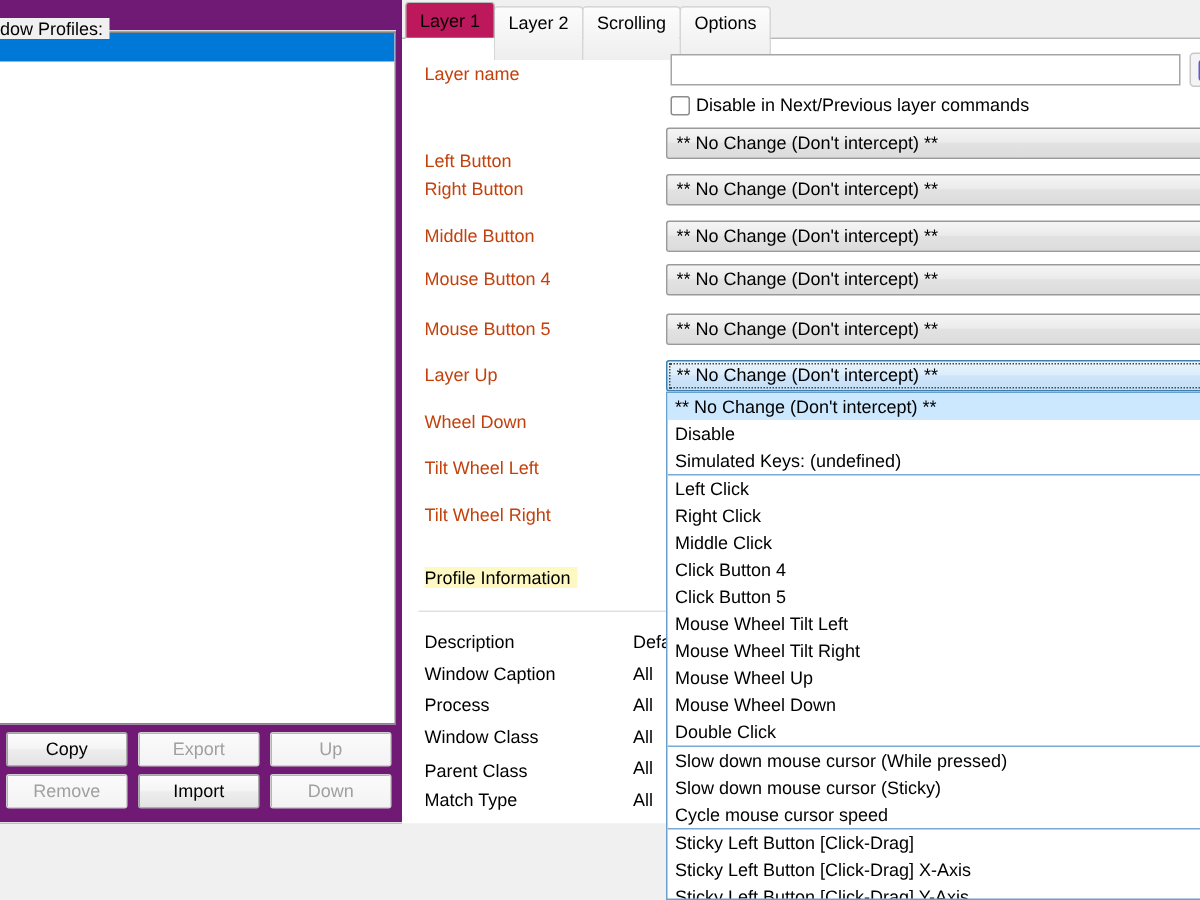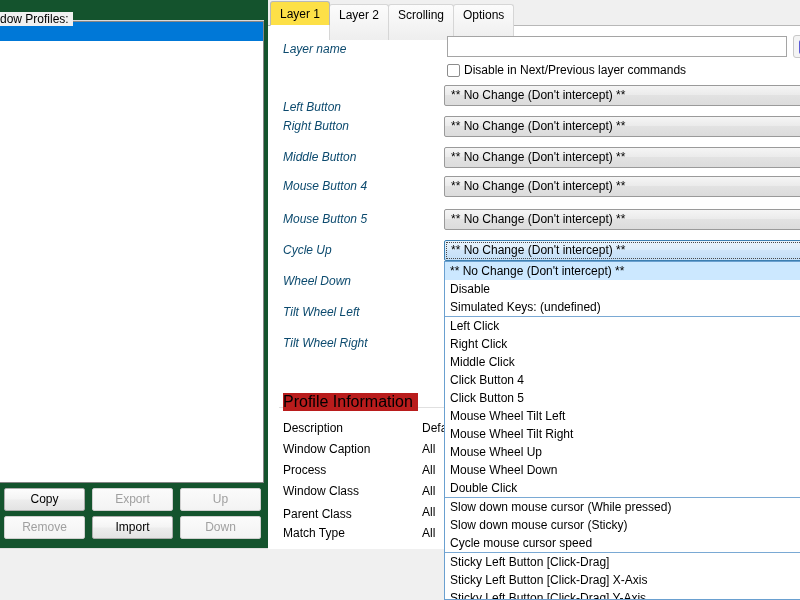--- a/index.html
+++ b/index.html
@@ -8,21 +8,21 @@
     width: 800px; height: 600px;
     overflow: hidden;
     background: #f0f0f0;
     font-family: "Liberation Sans", sans-serif;
     font-size: 12px;
     color: #000;
   }
   #app { position: relative; width: 800px; height: 600px; background: #f0f0f0; }
 
   
-  .left-panel { position: absolute; left: 0; top: 0; width: 268px; height: 600px; background: #14532d; }
+  .left-panel { position: absolute; left: 0; top: 0; width: 268px; height: 600px; background: #701a75; }
   .group-label {
     position: absolute; left: 0; top: 12px; font-size: 12px; color: #000;
     background: #f0f0f0; padding-right: 4px; z-index: 2; white-space: nowrap;
   }
   .group-line { position: absolute; left: 0; top: 20px; width: 264px; height: 1px; background: #d9d9d9; }
 
   .profiles-list {
     position: absolute; left: -2px; top: 21px; width: 266px; height: 462px;
     background: #ffffff; border: 1px solid #858585; border-left: none;
     overflow: hidden;
@@ -58,30 +58,30 @@
   
   .right-panel { position: absolute; left: 268px; top: 0; width: 532px; height: 549px; background: #f0f0f0; }
   .tabstrip { position: absolute; left: 0; top: 0; width: 532px; height: 26px; }
   .tab {
     position: absolute; top: 4px; height: 36px; line-height: 21px;
     padding: 0 9px; font-size: 12px; text-align: center;
     background: linear-gradient(to bottom, #fcfcfc 0%, #eeeeee 100%);
     border: 1px solid #d6d6d6; border-bottom: none;
     border-radius: 3px 3px 0 0; white-space: nowrap; cursor: default;
   }
-  .tab.active { top: 1px; height: 25px; line-height: 25px; background: #fde047;
+  .tab.active { top: 1px; height: 25px; line-height: 25px; background: #be185d;
     border: 1px solid #b8b8b8; border-bottom: 1px solid #ffffff; z-index: 4; }
 
   .tab-body {
     position: absolute; left: 0; top: 25px; width: 532px; height: 524px;
     background: #ffffff; border-top: 1px solid #b8b8b8;
   }
 
   
-  .form-label { position: absolute; font-size: 12px; color: #0c4a6e; white-space: nowrap; font-style: italic; }
+  .form-label { position: absolute; font-size: 12px; color: #c2410c; white-space: nowrap; }
   .combo {
     position: absolute; height: 21px; line-height: 19px; padding-left: 4px;
     font-size: 12px; color: #000; white-space: nowrap; overflow: hidden;
     background: linear-gradient(to bottom, #f5f5f5 0%, #ebebeb 46%, #e2e2e2 50%, #dcdcdc 100%);
     border: 1px solid #9a9a9a; border-radius: 2px; cursor: default;
   }
   .combo.focused {
     background: linear-gradient(to bottom, #eaf4fc 0%, #dcedfb 46%, #cfe5f9 50%, #c4dff7 100%);
     border: 1px solid #3c7fb1;
   }
@@ -100,21 +100,21 @@
     border: 1px solid #c8c8c8; border-radius: 3px;
   }
   .mini-btn .inner { position: absolute; left: 5px; top: 4px; width: 12px; height: 14px;
     border: 2px solid #5b5bd6; border-radius: 2px; background: #fff; }
 
   .checkbox-row { position: absolute; left: 447px; top: 63px; display: flex; align-items: center; gap: 4px; }
   .checkbox-box { width: 13px; height: 13px; background: #fff; border: 1px solid #8c8c8c; border-radius: 2px; }
   .checkbox-label { font-size: 12px; white-space: nowrap; }
 
   
-  .pi-label { position: absolute; left: 283px; top: 393px; font-size: 16px; background: #b91c1c; padding-right: 5px; z-index: 2; }
+  .pi-label { position: absolute; left: 283px; top: 378px; font-size: 12px; background: #fef9c3; padding-right: 5px; z-index: 2; }
   .pi-line { position: absolute; left: 279px; top: 407px; width: 250px; height: 1px; background: #e0e0e0; }
   .pi-row-label { position: absolute; left: 283px; font-size: 12px; white-space: nowrap; }
   .pi-row-value { position: absolute; left: 422px; font-size: 12px; white-space: nowrap; overflow: hidden; width: 30px; }
 
   
   .dropdown {
     position: absolute; left: 444px; top: 261px; width: 380px;
     background: #ffffff; border: 1px solid #6aa0d0; z-index: 50;
     overflow: hidden; height: 339px;
   }
@@ -174,21 +174,21 @@
         <span class="txt">** No Change (Don't intercept) **</span>
       </div>
       <div class="form-label" style="left: 283px; top: 179px;">Mouse Button 4</div>
       <div class="combo" style="left: 444px; top: 176px; width: 380px;">
         <span class="txt">** No Change (Don't intercept) **</span>
       </div>
       <div class="form-label" style="left: 283px; top: 212px;">Mouse Button 5</div>
       <div class="combo" style="left: 444px; top: 209px; width: 380px;">
         <span class="txt">** No Change (Don't intercept) **</span>
       </div>
-      <div class="form-label" style="left: 283px; top: 243px;">Cycle Up</div>
+      <div class="form-label" style="left: 283px; top: 243px;">Layer Up</div>
       <div class="combo focused" style="left: 444px; top: 240px; width: 380px;">
         <span class="txt">** No Change (Don't intercept) **</span>
         <span class="focus-rect"></span>
       </div>
       <div class="form-label" style="left: 283px; top: 274px;">Wheel Down</div>
       <div class="form-label" style="left: 283px; top: 305px;">Tilt Wheel Left</div>
       <div class="form-label" style="left: 283px; top: 336px;">Tilt Wheel Right</div>
     </div>
 
   <div class="textfield" style="left:447px; top:36px; width:340px;"></div>

